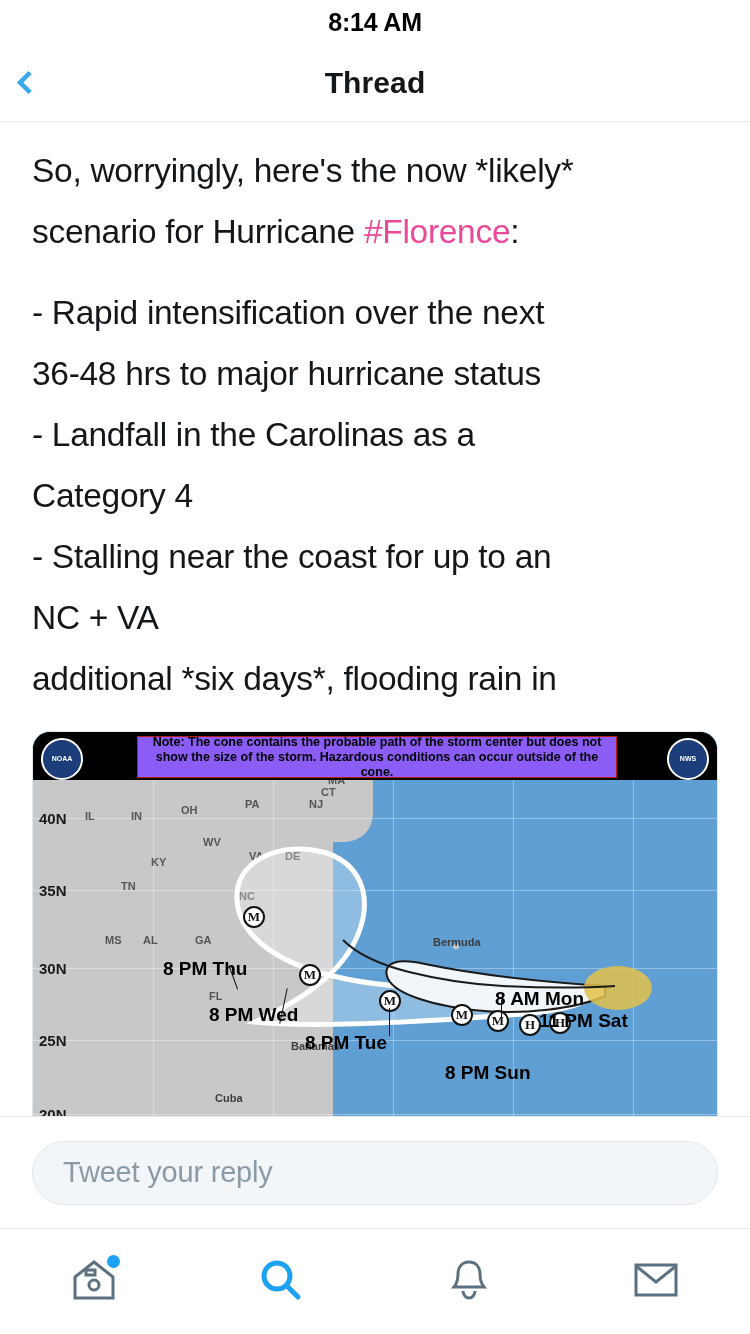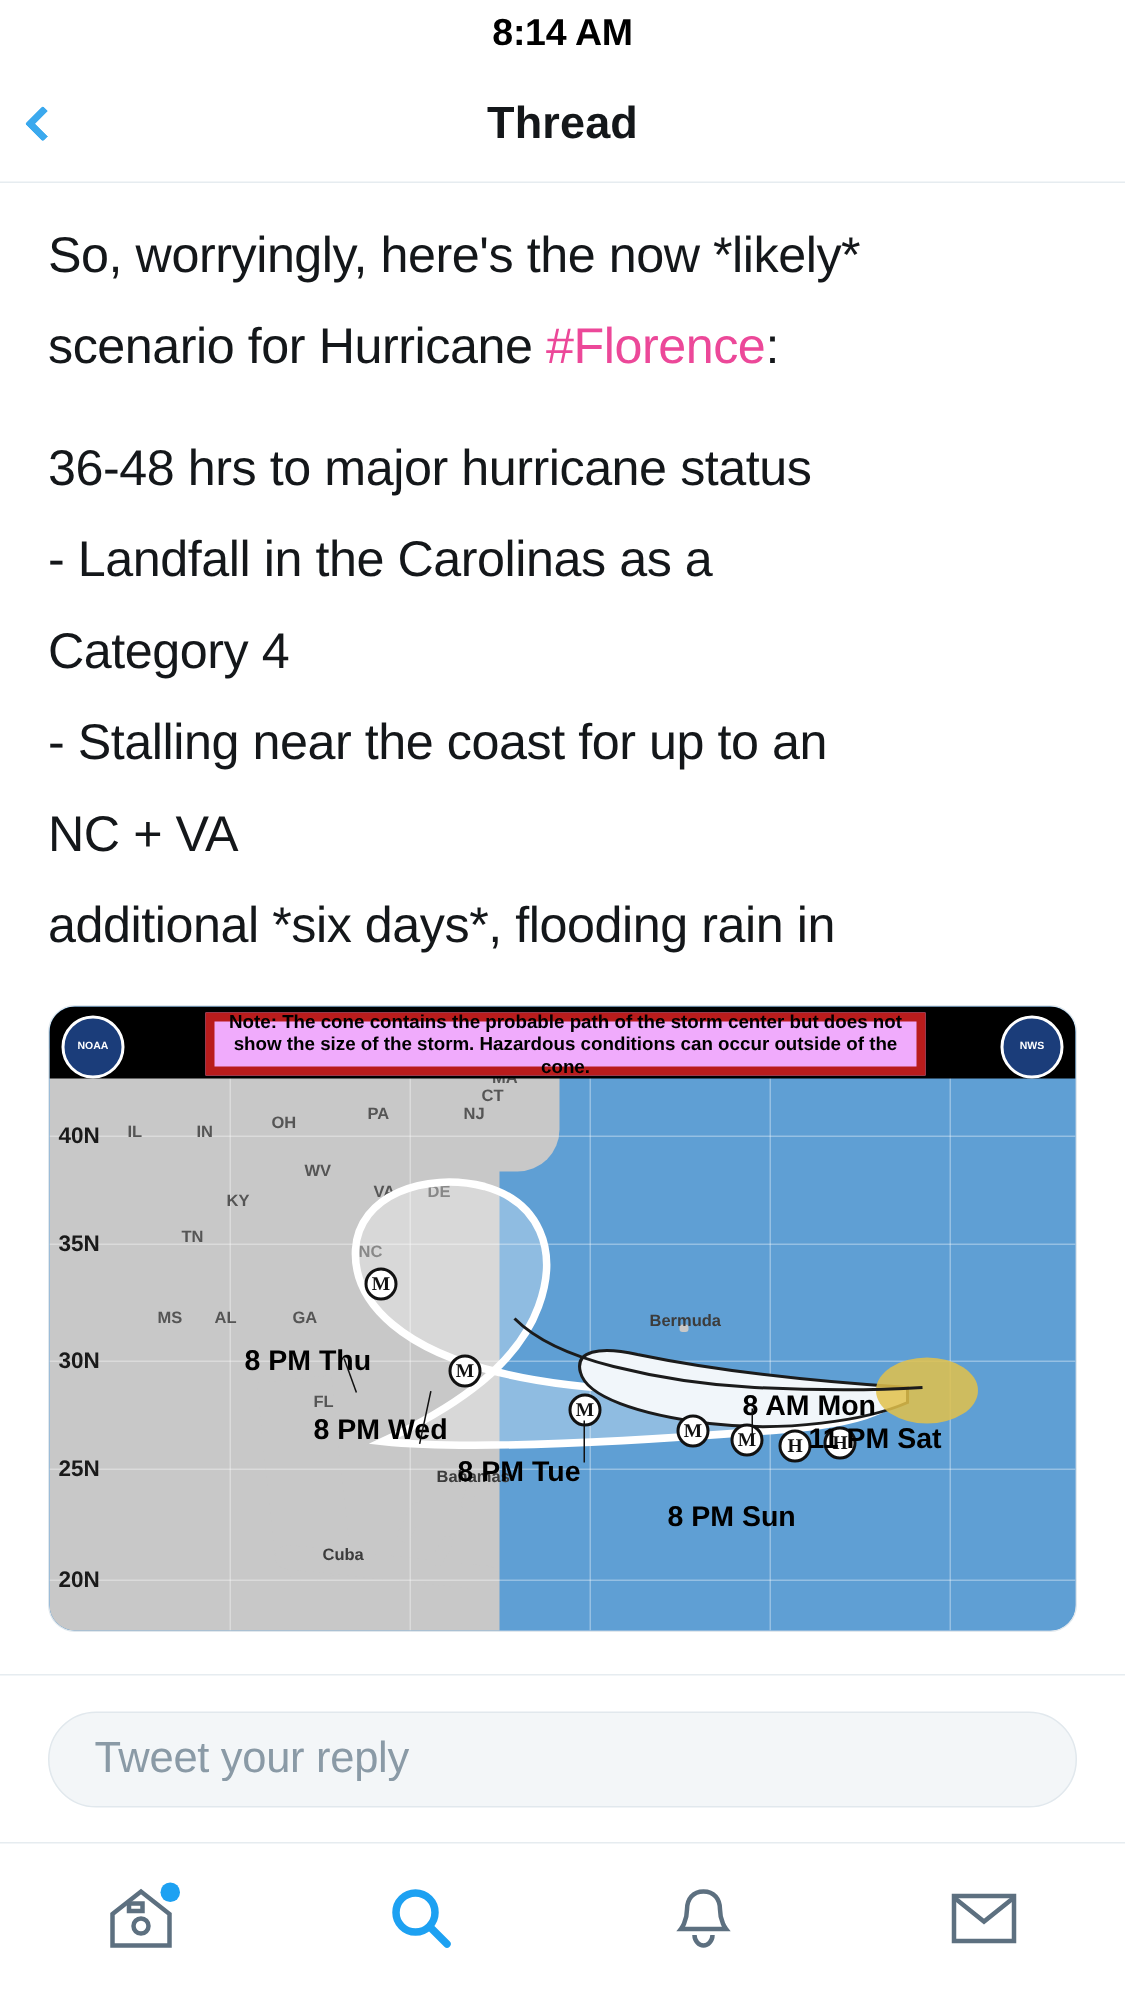--- a/index.html
+++ b/index.html
@@ -171,22 +171,22 @@
     font-weight: bold;
   }
   .lat-label { font-size: 15px; color: #1a1a1a; }
   .state-label { font-size: 11px; color: #555; font-weight: bold; }
   .place-label { font-size: 11px; color: #3c3c3c; font-weight: bold; }
 
   .note-box {
     position: absolute;
     left: 104px; top: 4px;
     width: 480px; height: 42px;
-    background: #f0abfc;
-    border: 6px solid #b91c1c;
+    background: #8b5cf6;
+    border: 1px solid #b91c1c;
     display: flex; align-items: center; justify-content: center;
     text-align: center;
     font-size: 12.5px;
     font-weight: bold;
     line-height: 15px;
     color: #000;
     padding: 2px 6px;
   }
   .hdr-strip {
     position: absolute; left: 0; right: 0; top: 0; height: 48px;
@@ -290,20 +290,21 @@
     </div>
     <div class="nav-title">Thread</div>
   </div>
 
   <div class="content">
 
     <div class="tweet-text">
       <p>So, worryingly, here's the now *likely*</p>
       <p><span>scenario for Hurricane </span><span class="hashtag">#Florence</span><span>:</span></p>
       <div class="para-gap"></div>
+      <p>- Rapid intensification over the next</p>
       <p>36-48 hrs to major hurricane status</p>
       <p>- Landfall in the Carolinas as a</p>
       <p>Category 4</p>
       <p>- Stalling near the coast for up to an</p>
       <p>NC + VA</p>
       <p>additional *six days*, flooding rain in</p>
     </div>
 
     <div class="media-card">
       <div class="map">

